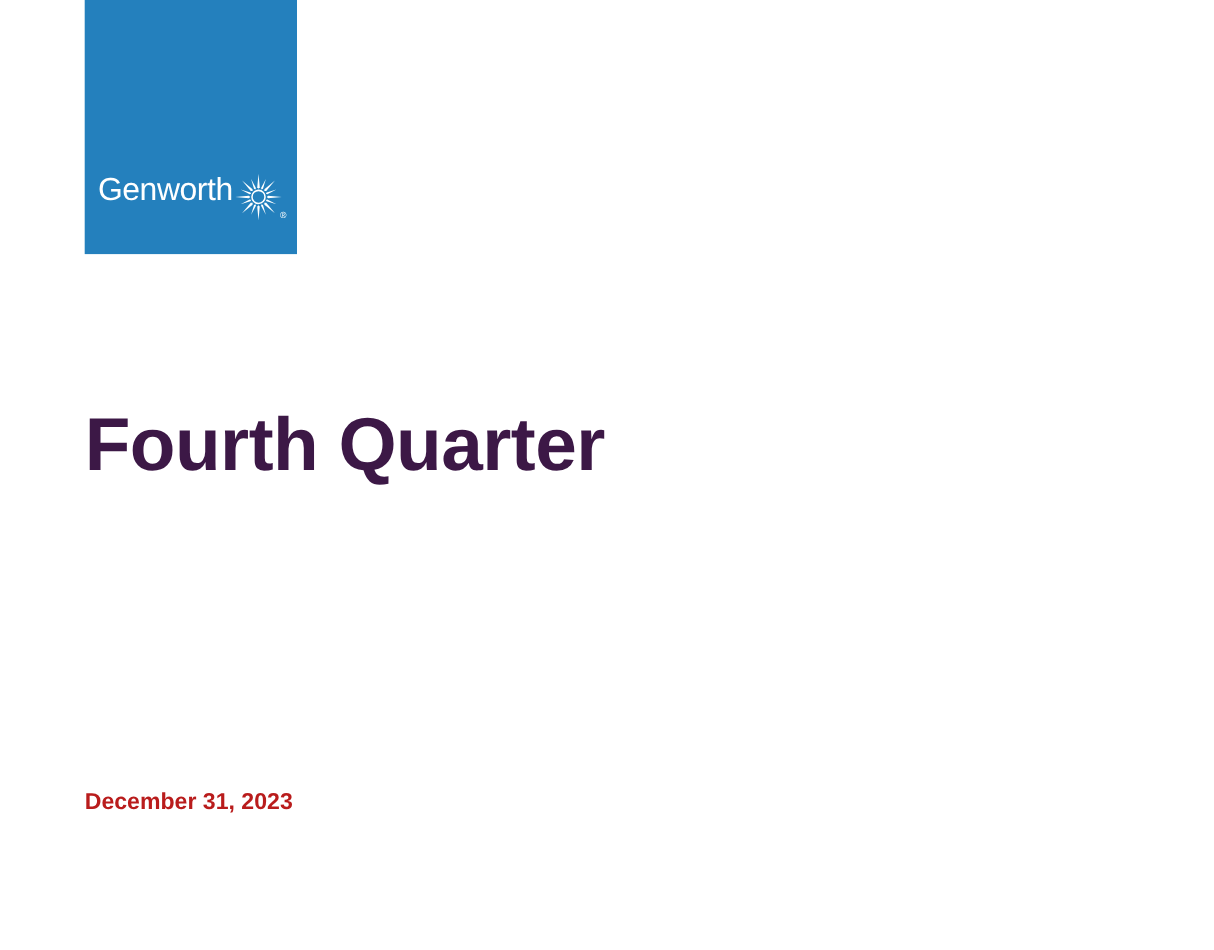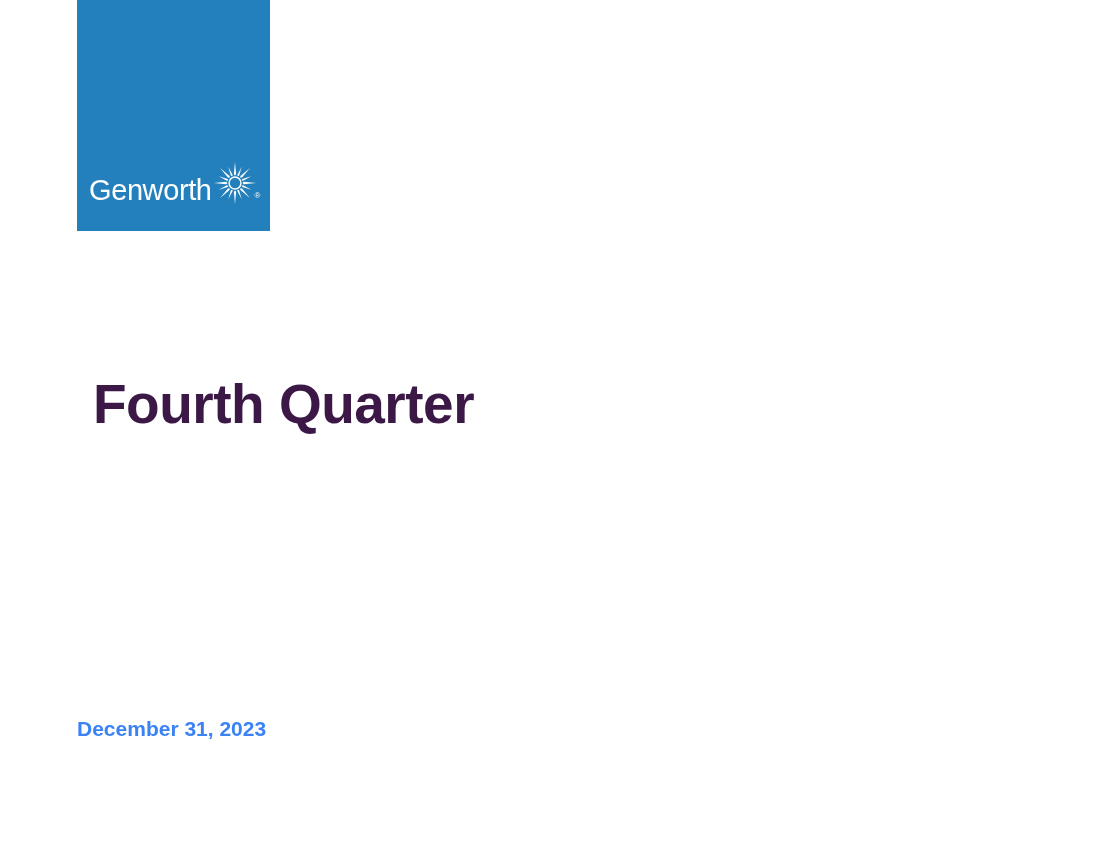--- a/index.html
+++ b/index.html
@@ -31,21 +31,21 @@
     width: 193px;
     height: 231px;
     background: #2480bd;
   }
 
   .logo-lockup {
     position: absolute;
     left: 12px;
     bottom: 26px;
     display: flex;
-    align-items: flex-end;
+    align-items: flex-start;
     height: 46px;
   }
 
   .logo-wordmark {
     color: #ffffff;
     font-family: "Liberation Sans", sans-serif;
     font-size: 29px;
     font-weight: 400;
     letter-spacing: -0.4px;
     line-height: 1;
@@ -76,38 +76,37 @@
   .title-block {
     position: absolute;
     left: 77px;
     top: 374px;
     width: 900px;
   }
 
   .title-line {
     color: #3c1846;
     font-family: "Liberation Sans", sans-serif;
-    font-size: 55px;
+    font-size: 68px;
     font-weight: bold;
     line-height: 60px;
     letter-spacing: -0.5px;
     white-space: nowrap;
     display: block;
-    margin-left: 16px;
   }
 
   
   .date-block {
     position: absolute;
     left: 77px;
     top: 716px;
   }
 
   .date-text {
-    color: #3b82f6;
+    color: #b91c1c;
     font-family: "Liberation Sans", sans-serif;
     font-size: 21px;
     font-weight: bold;
     line-height: 1.2;
     white-space: nowrap;
     display: block;
   }
 </style>
 </head>
 <body>

